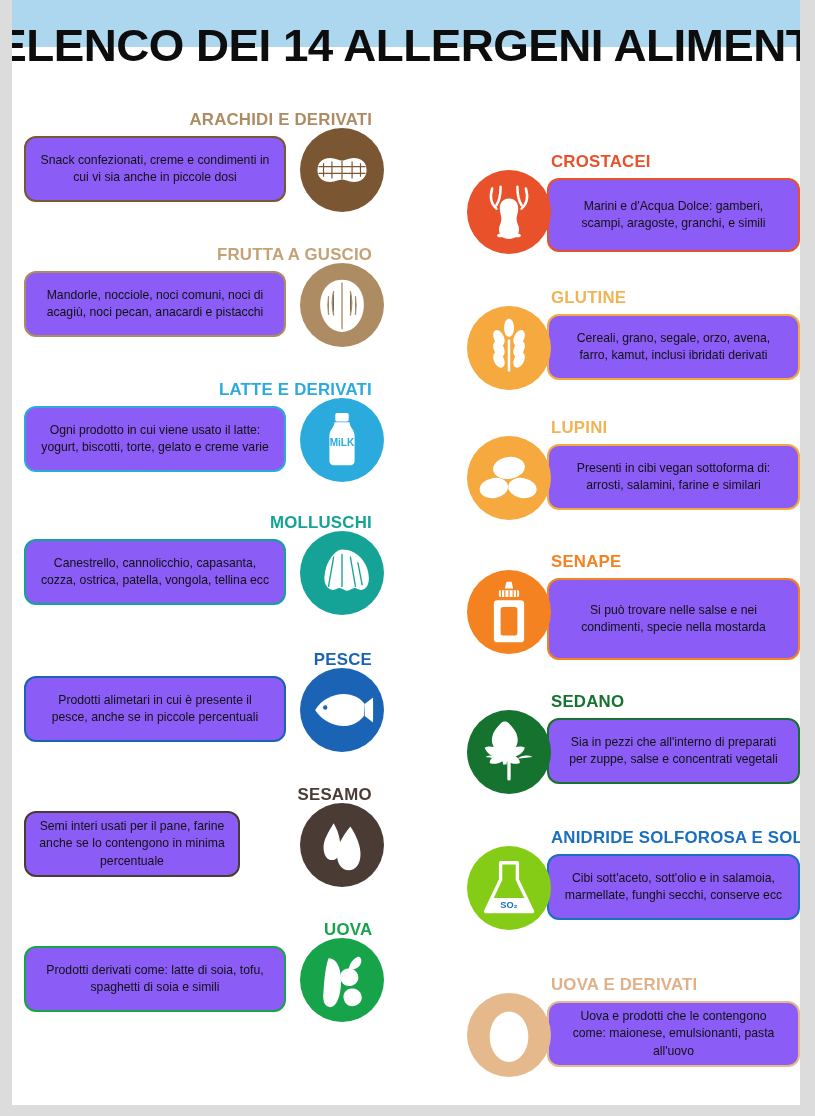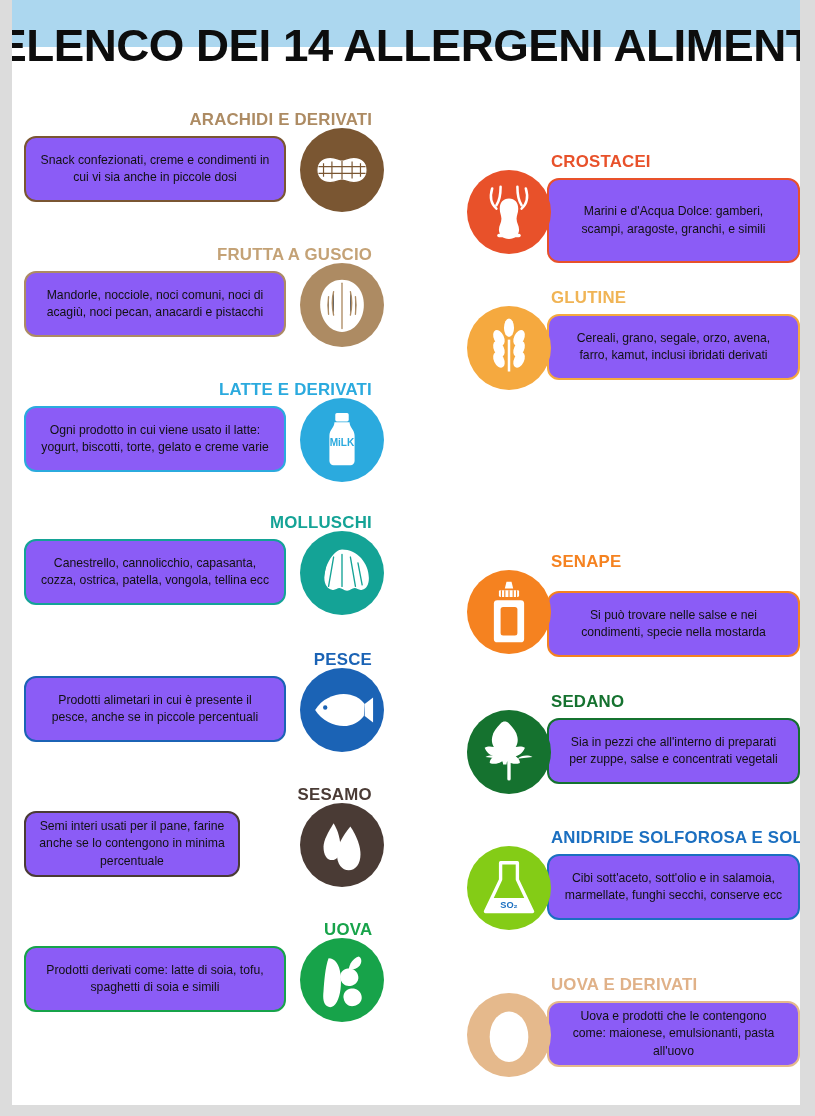--- a/index.html
+++ b/index.html
@@ -187,21 +187,21 @@
           <path d="M70 22c4 2 4 8 0 12-3 3-8 4-12 3 1-6 5-13 12-15z"></path>
           <path d="M52 38c7-4 15-1 17 6 2 6-2 12-9 13-6 1-11-3-12-9-1-4 1-8 4-10z"></path>
           <path d="M56 62c7-4 15-1 17 6 2 6-2 12-9 13-6 1-11-3-12-9-1-4 1-8 4-10z"></path>
         </g>
       </svg>
     </div>
   </div>
 
   <div class="item right" style="left:455px;top:152px;width:333px;height:110px;">
     <div class="cap" style="top:0px;color:#E8512A;">CROSTACEI</div>
-    <div class="box" style="top:26px;width:253px;height:85px;border-color:#E8512A;">
+    <div class="box" style="top:26px;width:253px;height:74px;border-color:#E8512A;">
       <p>Marini e d'Acqua Dolce: gamberi, scampi, aragoste, granchi, e simili</p>
     </div>
     <div class="circle" style="top:18px;width:84px;height:84px;background:#E8512A;">
       <svg class="ico" viewBox="0 0 100 100">
         <g fill="#ffffff" stroke="#ffffff" stroke-width="3" stroke-linecap="round">
           <path d="M30 22c-3 10-2 18 5 24" fill="none"></path>
           <path d="M40 20c0 9-1 16-5 22" fill="none"></path>
           <path d="M70 22c3 10 2 18-5 24" fill="none"></path>
           <path d="M60 20c0 9 1 16 5 22" fill="none"></path>
           <path d="M50 34c7 0 11 5 11 12 0 5-2 8-2 12 0 5 3 8 3 13 0 6-5 11-12 11s-12-5-12-11c0-5 3-8 3-13 0-4-2-7-2-12 0-7 4-12 11-12z" stroke="none"></path>
@@ -225,24 +225,39 @@
           <ellipse cx="62" cy="38" rx="6" ry="10" transform="rotate(25 62 38)"></ellipse>
           <ellipse cx="38" cy="51" rx="6" ry="10" transform="rotate(-25 38 51)"></ellipse>
           <ellipse cx="62" cy="51" rx="6" ry="10" transform="rotate(25 62 51)"></ellipse>
           <ellipse cx="38" cy="64" rx="6" ry="10" transform="rotate(-25 38 64)"></ellipse>
           <ellipse cx="62" cy="64" rx="6" ry="10" transform="rotate(25 62 64)"></ellipse>
         </g>
       </svg>
     </div>
   </div>
 
+  <div class="item right" style="left:455px;top:418px;width:333px;height:110px;">
+    <div class="cap" style="top:0px;color:#F0B455;">LUPINI</div>
+    <div class="box" style="top:26px;width:253px;height:66px;border-color:#F5A93F;">
+      <p>Presenti in cibi vegan sottoforma di: arrosti, salamini, farine e similari</p>
+    </div>
+    <div class="circle" style="top:18px;width:84px;height:84px;background:#F5A93F;">
+      <svg class="ico" viewBox="0 0 100 100">
+        <g fill="#ffffff">
+          <ellipse cx="50" cy="38" rx="19" ry="13" transform="rotate(-8 50 38)"></ellipse>
+          <ellipse cx="32" cy="62" rx="17" ry="12" transform="rotate(-10 32 62)"></ellipse>
+          <ellipse cx="66" cy="62" rx="17" ry="12" transform="rotate(10 66 62)"></ellipse>
+        </g>
+      </svg>
+    </div>
+  </div>
 
   <div class="item right" style="left:455px;top:552px;width:333px;height:110px;">
     <div class="cap" style="top:0px;color:#F58220;">SENAPE</div>
-    <div class="box" style="top:26px;width:253px;height:66px;border-color:#F58220;margin-top:13px;">
+    <div class="box" style="top:26px;width:253px;height:82px;border-color:#F58220;">
       <p>Si può trovare nelle salse e nei condimenti, specie nella mostarda</p>
     </div>
     <div class="circle" style="top:18px;width:84px;height:84px;background:#F58220;">
       <svg class="ico" viewBox="0 0 100 100">
         <g fill="#ffffff">
           <path d="M47 14h6l2 8h-10z"></path>
           <rect x="38" y="24" width="24" height="8" rx="1.5"></rect>
           <path d="M36 36h28a4 4 0 0 1 4 4v42a4 4 0 0 1-4 4H36a4 4 0 0 1-4-4V40a4 4 0 0 1 4-4z"></path>
         </g>
         <rect x="40" y="44" width="20" height="34" rx="3" fill="#F58220"></rect>

